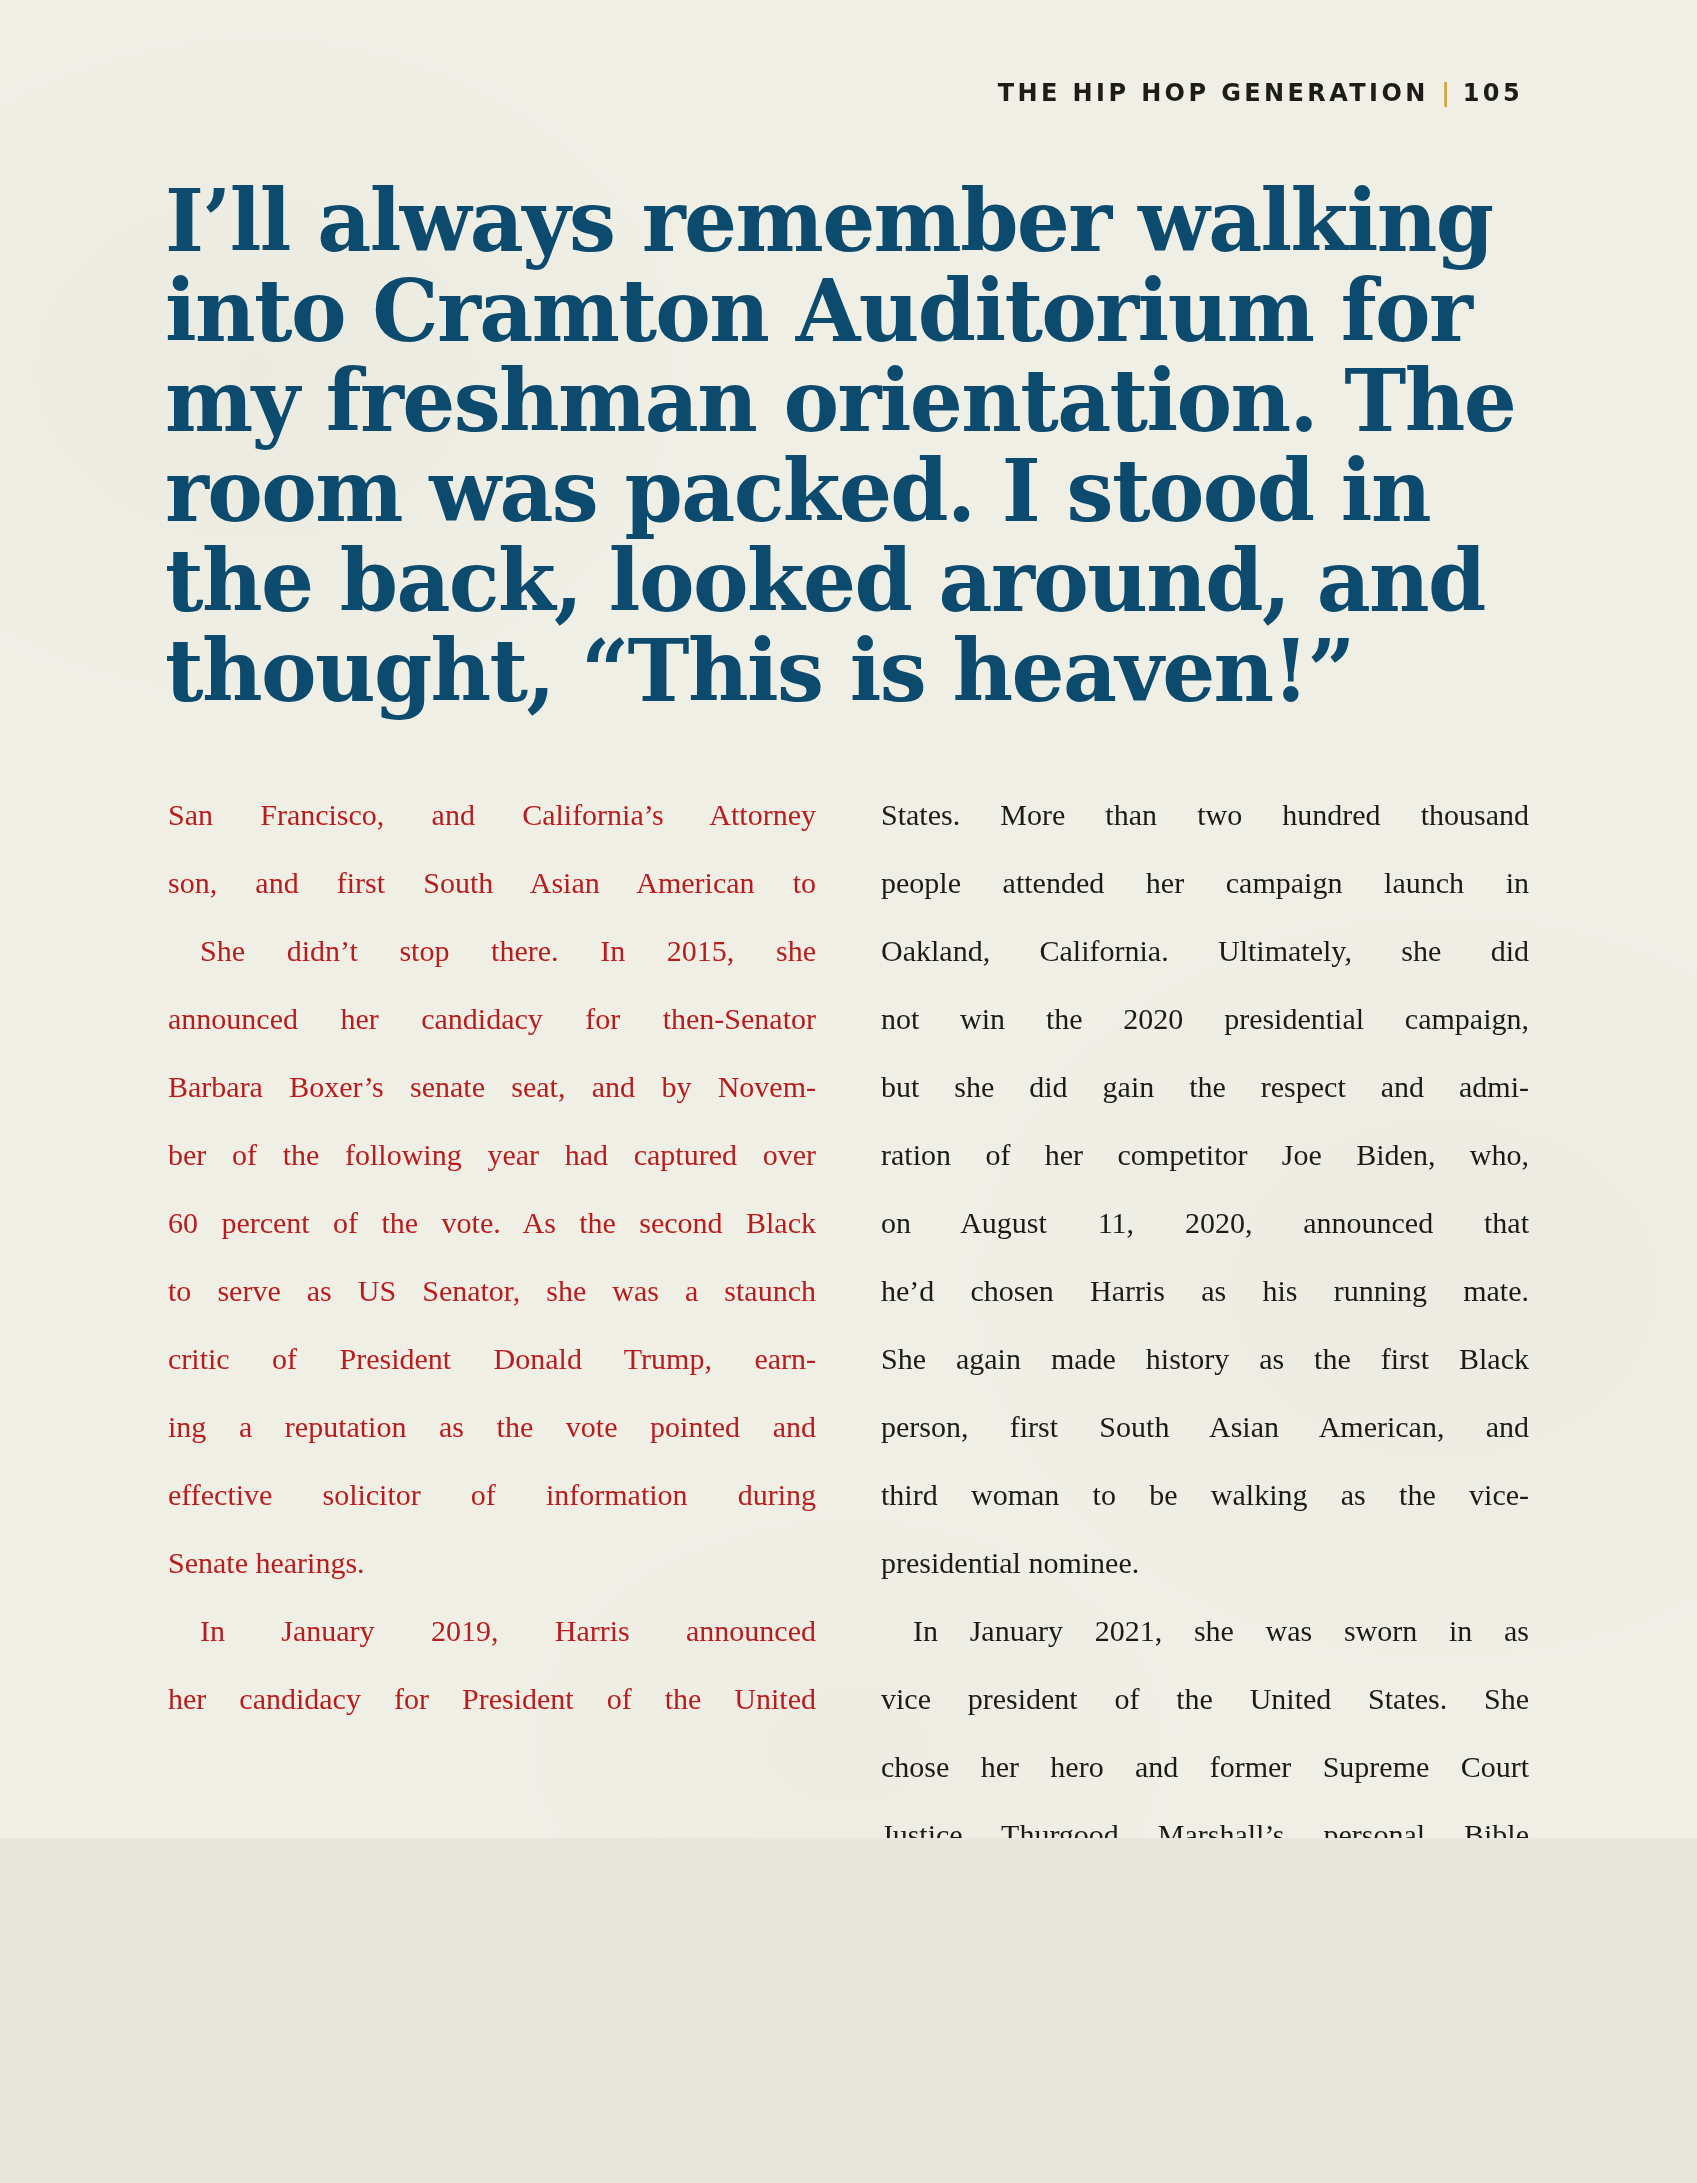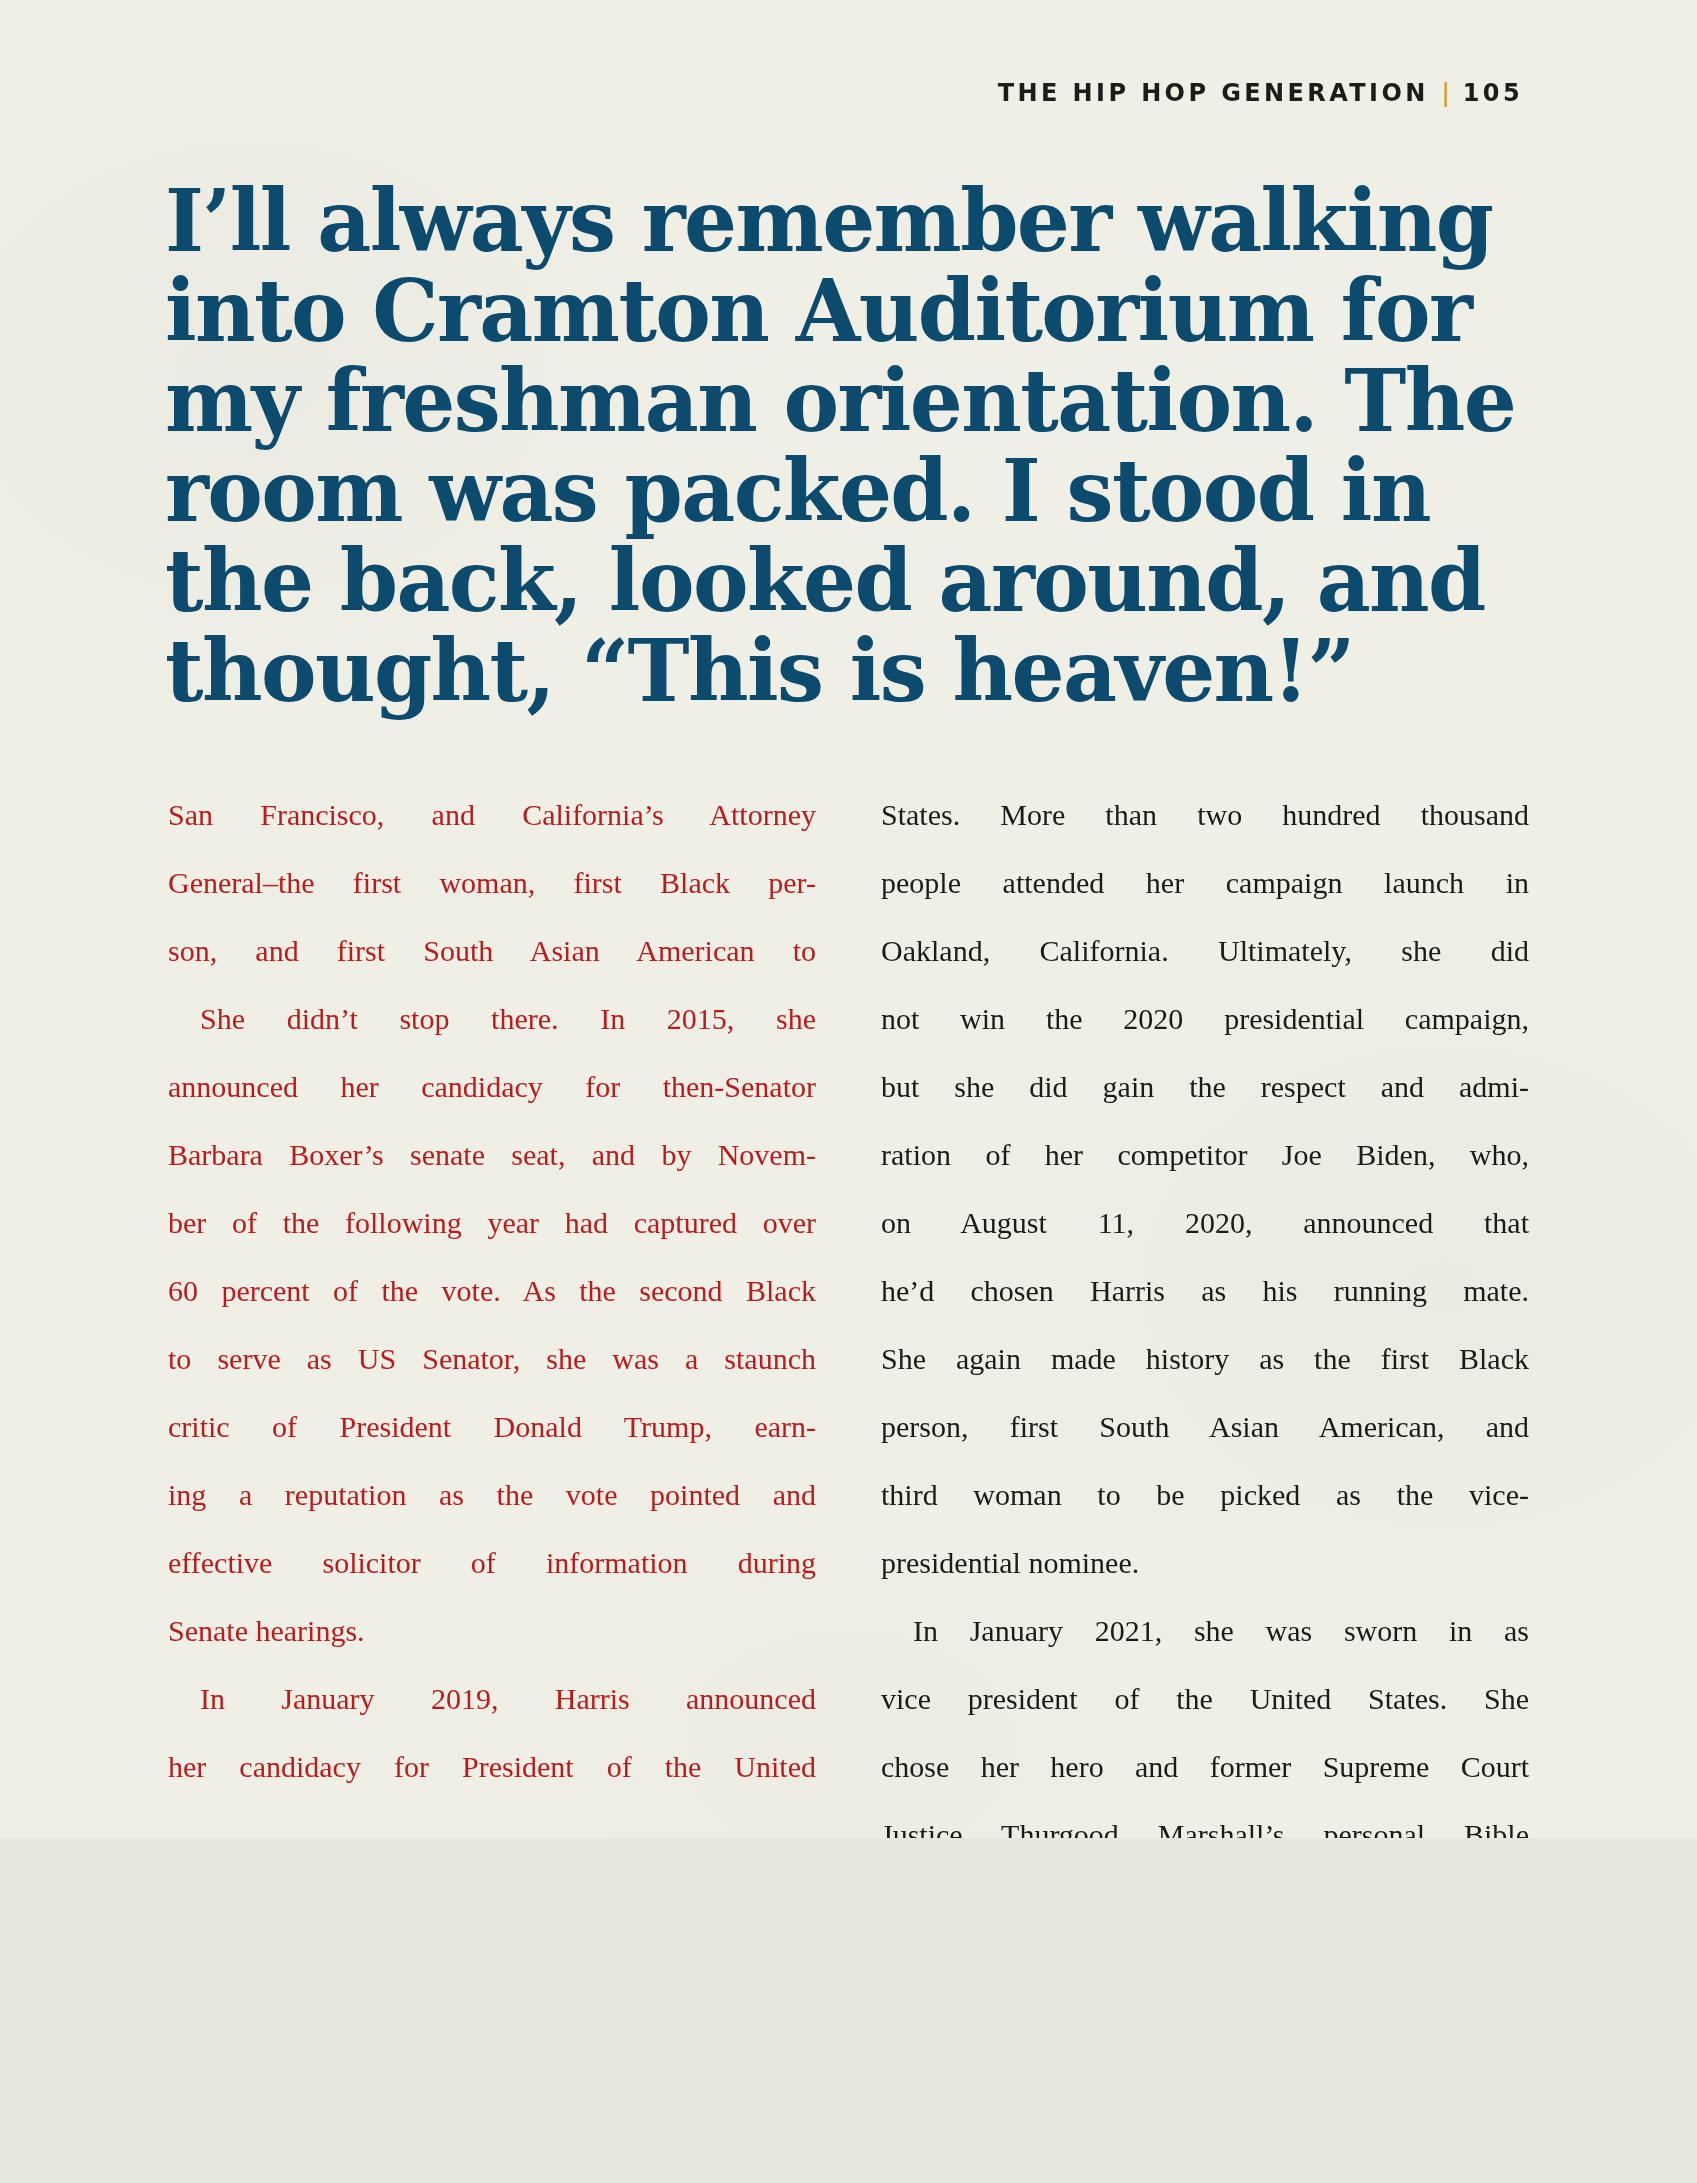--- a/index.html
+++ b/index.html
@@ -106,21 +106,20 @@
       <div class="q-line">into Cramton Auditorium for</div>
       <div class="q-line">my freshman orientation. The</div>
       <div class="q-line">room was packed. I stood in</div>
       <div class="q-line">the back, looked around, and</div>
       <div class="q-line">thought, “This is heaven!”</div>
     </section>
 
   <main class="body-columns">
     <div class="col" id="col-left" style="color: #b91c1c;">
         <div class="b-line">San Francisco, and California’s Attorney</div>
-        <div class="b-line">General–the first woman, first Black per-</div>
         <div class="b-line">son, and first South Asian American to</div>
         <div class="b-line indent">She didn’t stop there. In 2015, she</div>
         <div class="b-line">announced her candidacy for then-Senator</div>
         <div class="b-line">Barbara Boxer’s senate seat, and by Novem-</div>
         <div class="b-line">ber of the following year had captured over</div>
         <div class="b-line">60 percent of the vote. As the second Black</div>
         <div class="b-line">to serve as US Senator, she was a staunch</div>
         <div class="b-line">critic of President Donald Trump, earn-</div>
         <div class="b-line">ing a reputation as the vote pointed and</div>
         <div class="b-line">effective solicitor of information during</div>
@@ -132,21 +131,21 @@
         <div class="b-line">States. More than two hundred thousand</div>
         <div class="b-line">people attended her campaign launch in</div>
         <div class="b-line">Oakland, California. Ultimately, she did</div>
         <div class="b-line">not win the 2020 presidential campaign,</div>
         <div class="b-line">but she did gain the respect and admi-</div>
         <div class="b-line">ration of her competitor Joe Biden, who,</div>
         <div class="b-line">on August 11, 2020, announced that</div>
         <div class="b-line">he’d chosen Harris as his running mate.</div>
         <div class="b-line">She again made history as the first Black</div>
         <div class="b-line">person, first South Asian American, and</div>
-        <div class="b-line">third woman to be picked as the vice-</div>
+        <div class="b-line">third woman to be walking as the vice-</div>
         <div class="b-line last">presidential nominee.</div>
         <div class="b-line indent">In January 2021, she was sworn in as</div>
         <div class="b-line">vice president of the United States. She</div>
         <div class="b-line">chose her hero and former Supreme Court</div>
         <div class="b-line">Justice Thurgood Marshall’s personal Bible</div>
         <div class="b-line last">for the ceremony.</div>
       </div>
   </main>
 
 </div>

